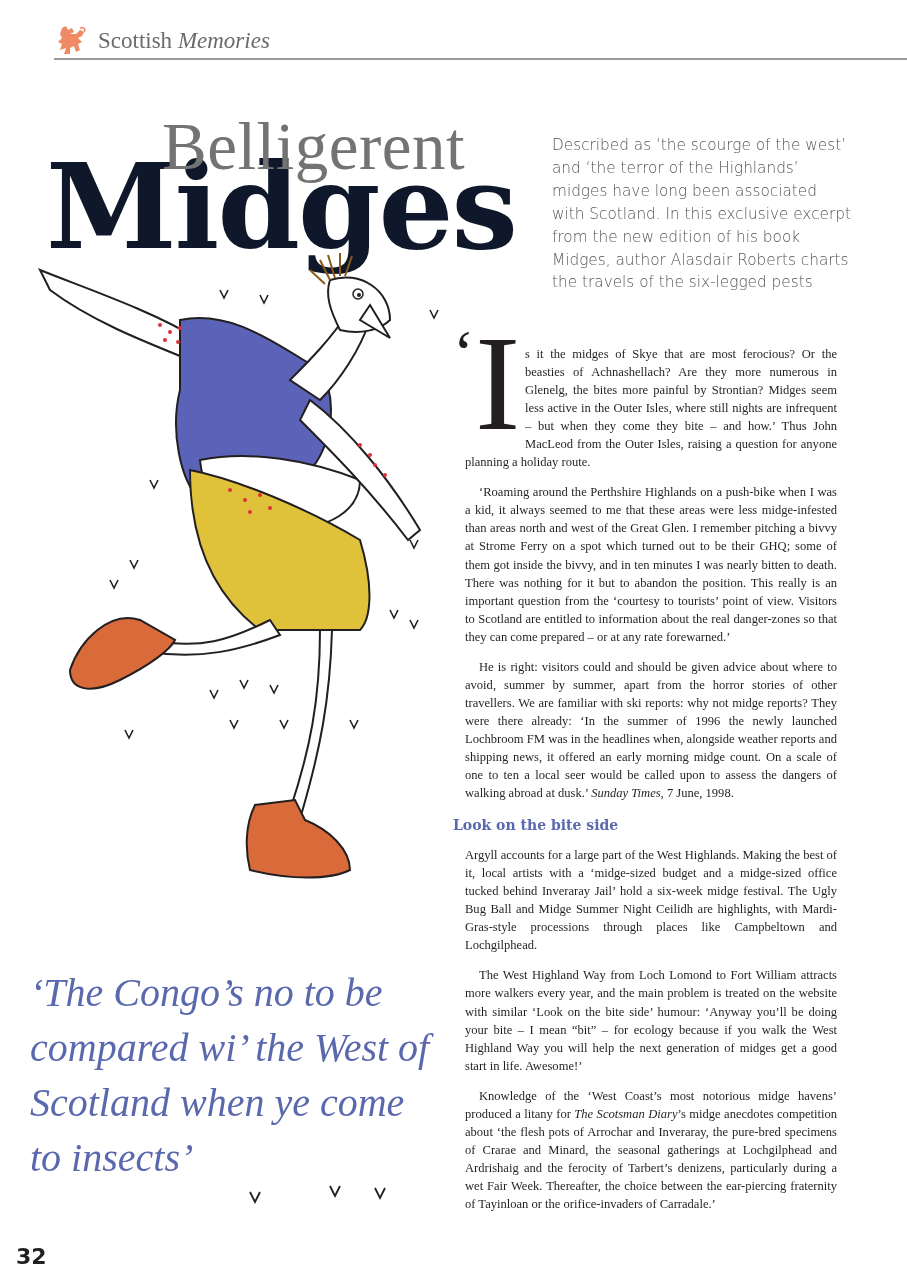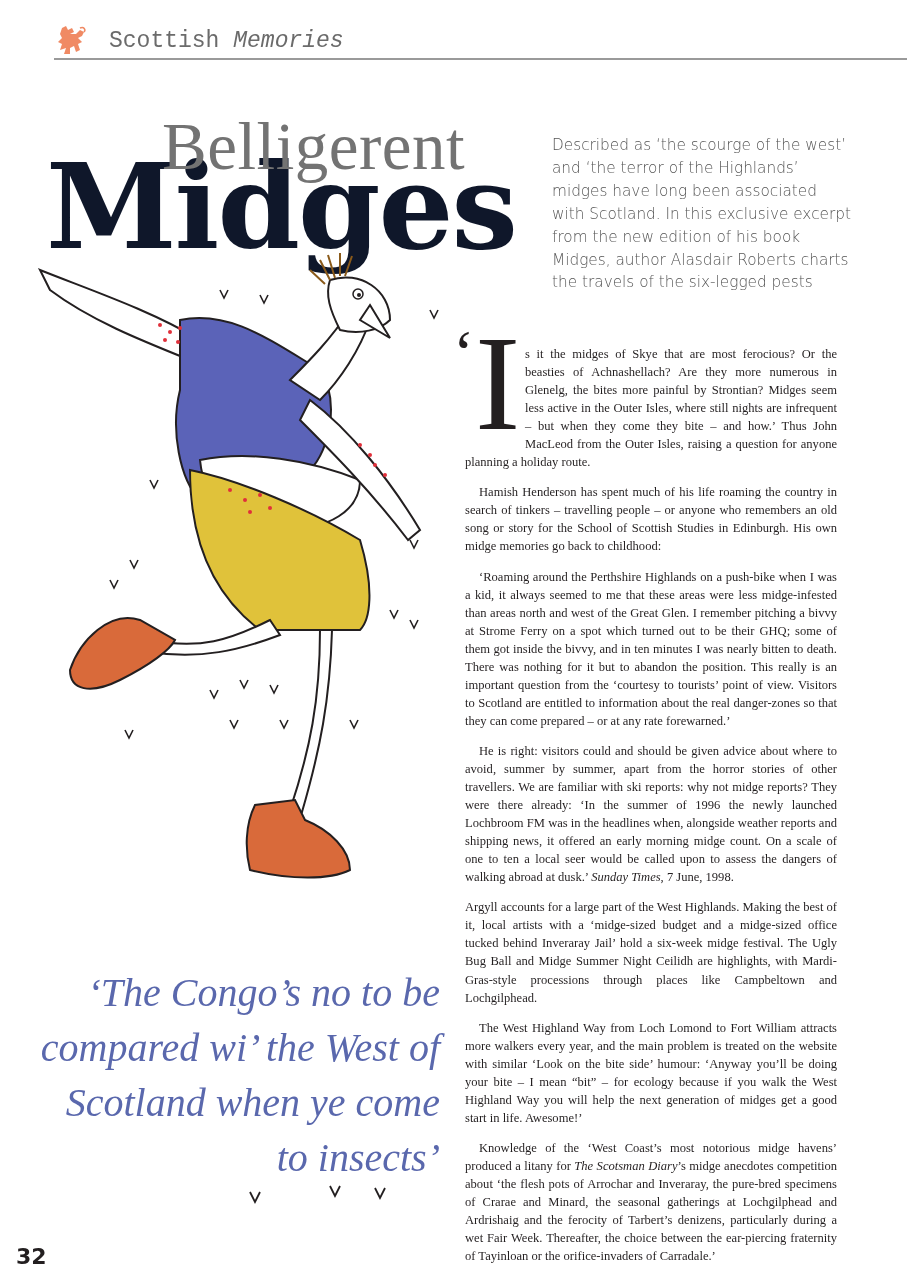--- a/index.html
+++ b/index.html
@@ -1,36 +1,36 @@
 <!DOCTYPE html>
 <html><head>
 <meta charset="utf-8">
 <style>
   html, body { margin: 0; padding: 0; background: #ffffff; }
   body { width: 907px; height: 1280px; position: relative; overflow: hidden; font-family: "Liberation Serif", serif; color: #231f20; }
 
   
   .header { position: absolute; left: 54px; top: 22px; width: 853px; height: 38px; }
   .header .lion { position: absolute; left: 2px; top: 2px; width: 32px; height: 32px; }
-  .header .title { position: absolute; left: 44px; top: 6px; font-family: Liberation Mono, monospace; font-size: 23px; color: #6b6b6b; white-space: nowrap; margin-left: 11px; }
+  .header .title { position: absolute; left: 44px; top: 6px; font-family: Liberation Serif, serif; font-size: 23px; color: #6b6b6b; white-space: nowrap; }
   .header .title .em { font-style: italic; }
   .header .rule { position: absolute; left: 0; top: 36px; width: 853px; height: 2px; background: #9a9a9a; }
 
   
   .belligerent { position: absolute; left: 162px; top: 108px; font-family: "Liberation Serif", serif; font-size: 67px; color: #737373; letter-spacing: 0.5px; white-space: nowrap; }
   .midges-word { position: absolute; left: 46px; top: 148px; font-family: "DejaVu Serif", serif; font-weight: bold; font-size: 118px; color: #0f172a; letter-spacing: -2px; white-space: nowrap; line-height: 1; }
 
   
   .standfirst { position: absolute; left: 552px; top: 134px; width: 300px; font-family: "DejaVu Sans", sans-serif; font-size: 15.3px; line-height: 22.9px; color: #555555; font-weight: 300; }
 
   
   .illustration { position: absolute; left: 30px; top: 250px; width: 420px; height: 660px; }
 
   
-  .pullquote { position: absolute; left: 30px; top: 965px; width: 410px; text-align: right; font-family: "Liberation Serif", serif; font-style: italic; font-size: 40px; line-height: 55px; color: #5a68ad; }
+  .pullquote { position: absolute; left: 30px; top: 965px; width: 410px; text-align: left; font-family: "Liberation Serif", serif; font-style: italic; font-size: 40px; line-height: 55px; color: #5a68ad; }
 
   .midge-dots { position: absolute; left: 230px; top: 1182px; width: 170px; height: 30px; }
 
   
   .body-col { position: absolute; left: 453px; top: 333px; width: 396px; font-family: "Liberation Serif", serif; font-size: 12.55px; line-height: 18.05px; color: #231f20; text-align: justify; }
   .body-col p { margin: 12px; text-indent: 14px; }
   .body-col p.first { text-indent: 0; }
   .body-col p.noindent { text-indent: 0; }
   .dropcap-wrap { float: left; width: 70px; height: 108px; position: relative; margin-right: 2px; }
   .dropcap-quote { position: absolute; left: 0; top: -12px; font-size: 64px; line-height: 1; color: #231f20; font-family: "Liberation Serif", serif; }
@@ -127,21 +127,21 @@
       <path d="M145 6 l5 10 l5 -10"></path>
   </g>
 </svg>
 
 <div class="body-col">
   <div class="dropcap-wrap">
     <span class="dropcap-quote">‘</span>
     <span class="dropcap-I">I</span>
   </div>
   <p class="first">s it the midges of Skye that are most ferocious? Or the beasties of Achnashellach? Are they more numerous in Glenelg, the bites more painful by Strontian? Midges seem less active in the Outer Isles, where still nights are infrequent – but when they come they bite – and how.’ Thus John MacLeod from the Outer Isles, raising a question for anyone planning a holiday route.</p>
-  <p>Hamish Henderson has spent much of his life roaming the country in search of tinkers – travelling people – or anyone who remembers an old song or story for the School of Scottish Studies in Edinburgh. His own midge memories go back to childhood:</p>
   <p>‘Roaming around the Perthshire Highlands on a push-bike when I was a kid, it always seemed to me that these areas were less midge-infested than areas north and west of the Great Glen. I remember pitching a bivvy at Strome Ferry on a spot which turned out to be their GHQ; some of them got inside the bivvy, and in ten minutes I was nearly bitten to death. There was nothing for it but to abandon the position. This really is an important question from the ‘courtesy to tourists’ point of view. Visitors to Scotland are entitled to information about the real danger-zones so that they can come prepared – or at any rate forewarned.’</p>
   <p><span>He is right: visitors could and should be given advice about where to avoid, summer by summer, apart from the horror stories of other travellers. We are familiar with ski reports: why not midge reports? They were there already: ‘In the summer of 1996 the newly launched Lochbroom FM was in the headlines when, alongside weather reports and shipping news, it offered an early morning midge count. On a scale of one to ten a local seer would be called upon to assess the dangers of walking abroad at dusk.’ </span><em>Sunday Times</em><span>, 7 June, 1998.</span></p>
+  <div class="subhead">Look on the bite side</div>
   <p class="noindent">Argyll accounts for a large part of the West Highlands. Making the best of it, local artists with a ‘midge-sized budget and a midge-sized office tucked behind Inveraray Jail’ hold a six-week midge festival. The Ugly Bug Ball and Midge Summer Night Ceilidh are highlights, with Mardi-Gras-style processions through places like Campbeltown and Lochgilphead.</p>
   <p>The West Highland Way from Loch Lomond to Fort William attracts more walkers every year, and the main problem is treated on the website with similar ‘Look on the bite side’ humour: ‘Anyway you’ll be doing your bite – I mean “bit” – for ecology because if you walk the West Highland Way you will help the next generation of midges get a good start in life. Awesome!’</p>
   <p><span>Knowledge of the ‘West Coast’s most notorious midge havens’ produced a litany for </span><em>The Scotsman Diary</em><span>’s midge anecdotes competition about ‘the flesh pots of Arrochar and Inveraray, the pure-bred specimens of Crarae and Minard, the seasonal gatherings at Lochgilphead and Ardrishaig and the ferocity of Tarbert’s denizens, particularly during a wet Fair Week. Thereafter, the choice between the ear-piercing fraternity of Tayinloan or the orifice-invaders of Carradale.’</span></p>
 </div>
 
 <div class="page-num">32</div>
 
 </body></html>

